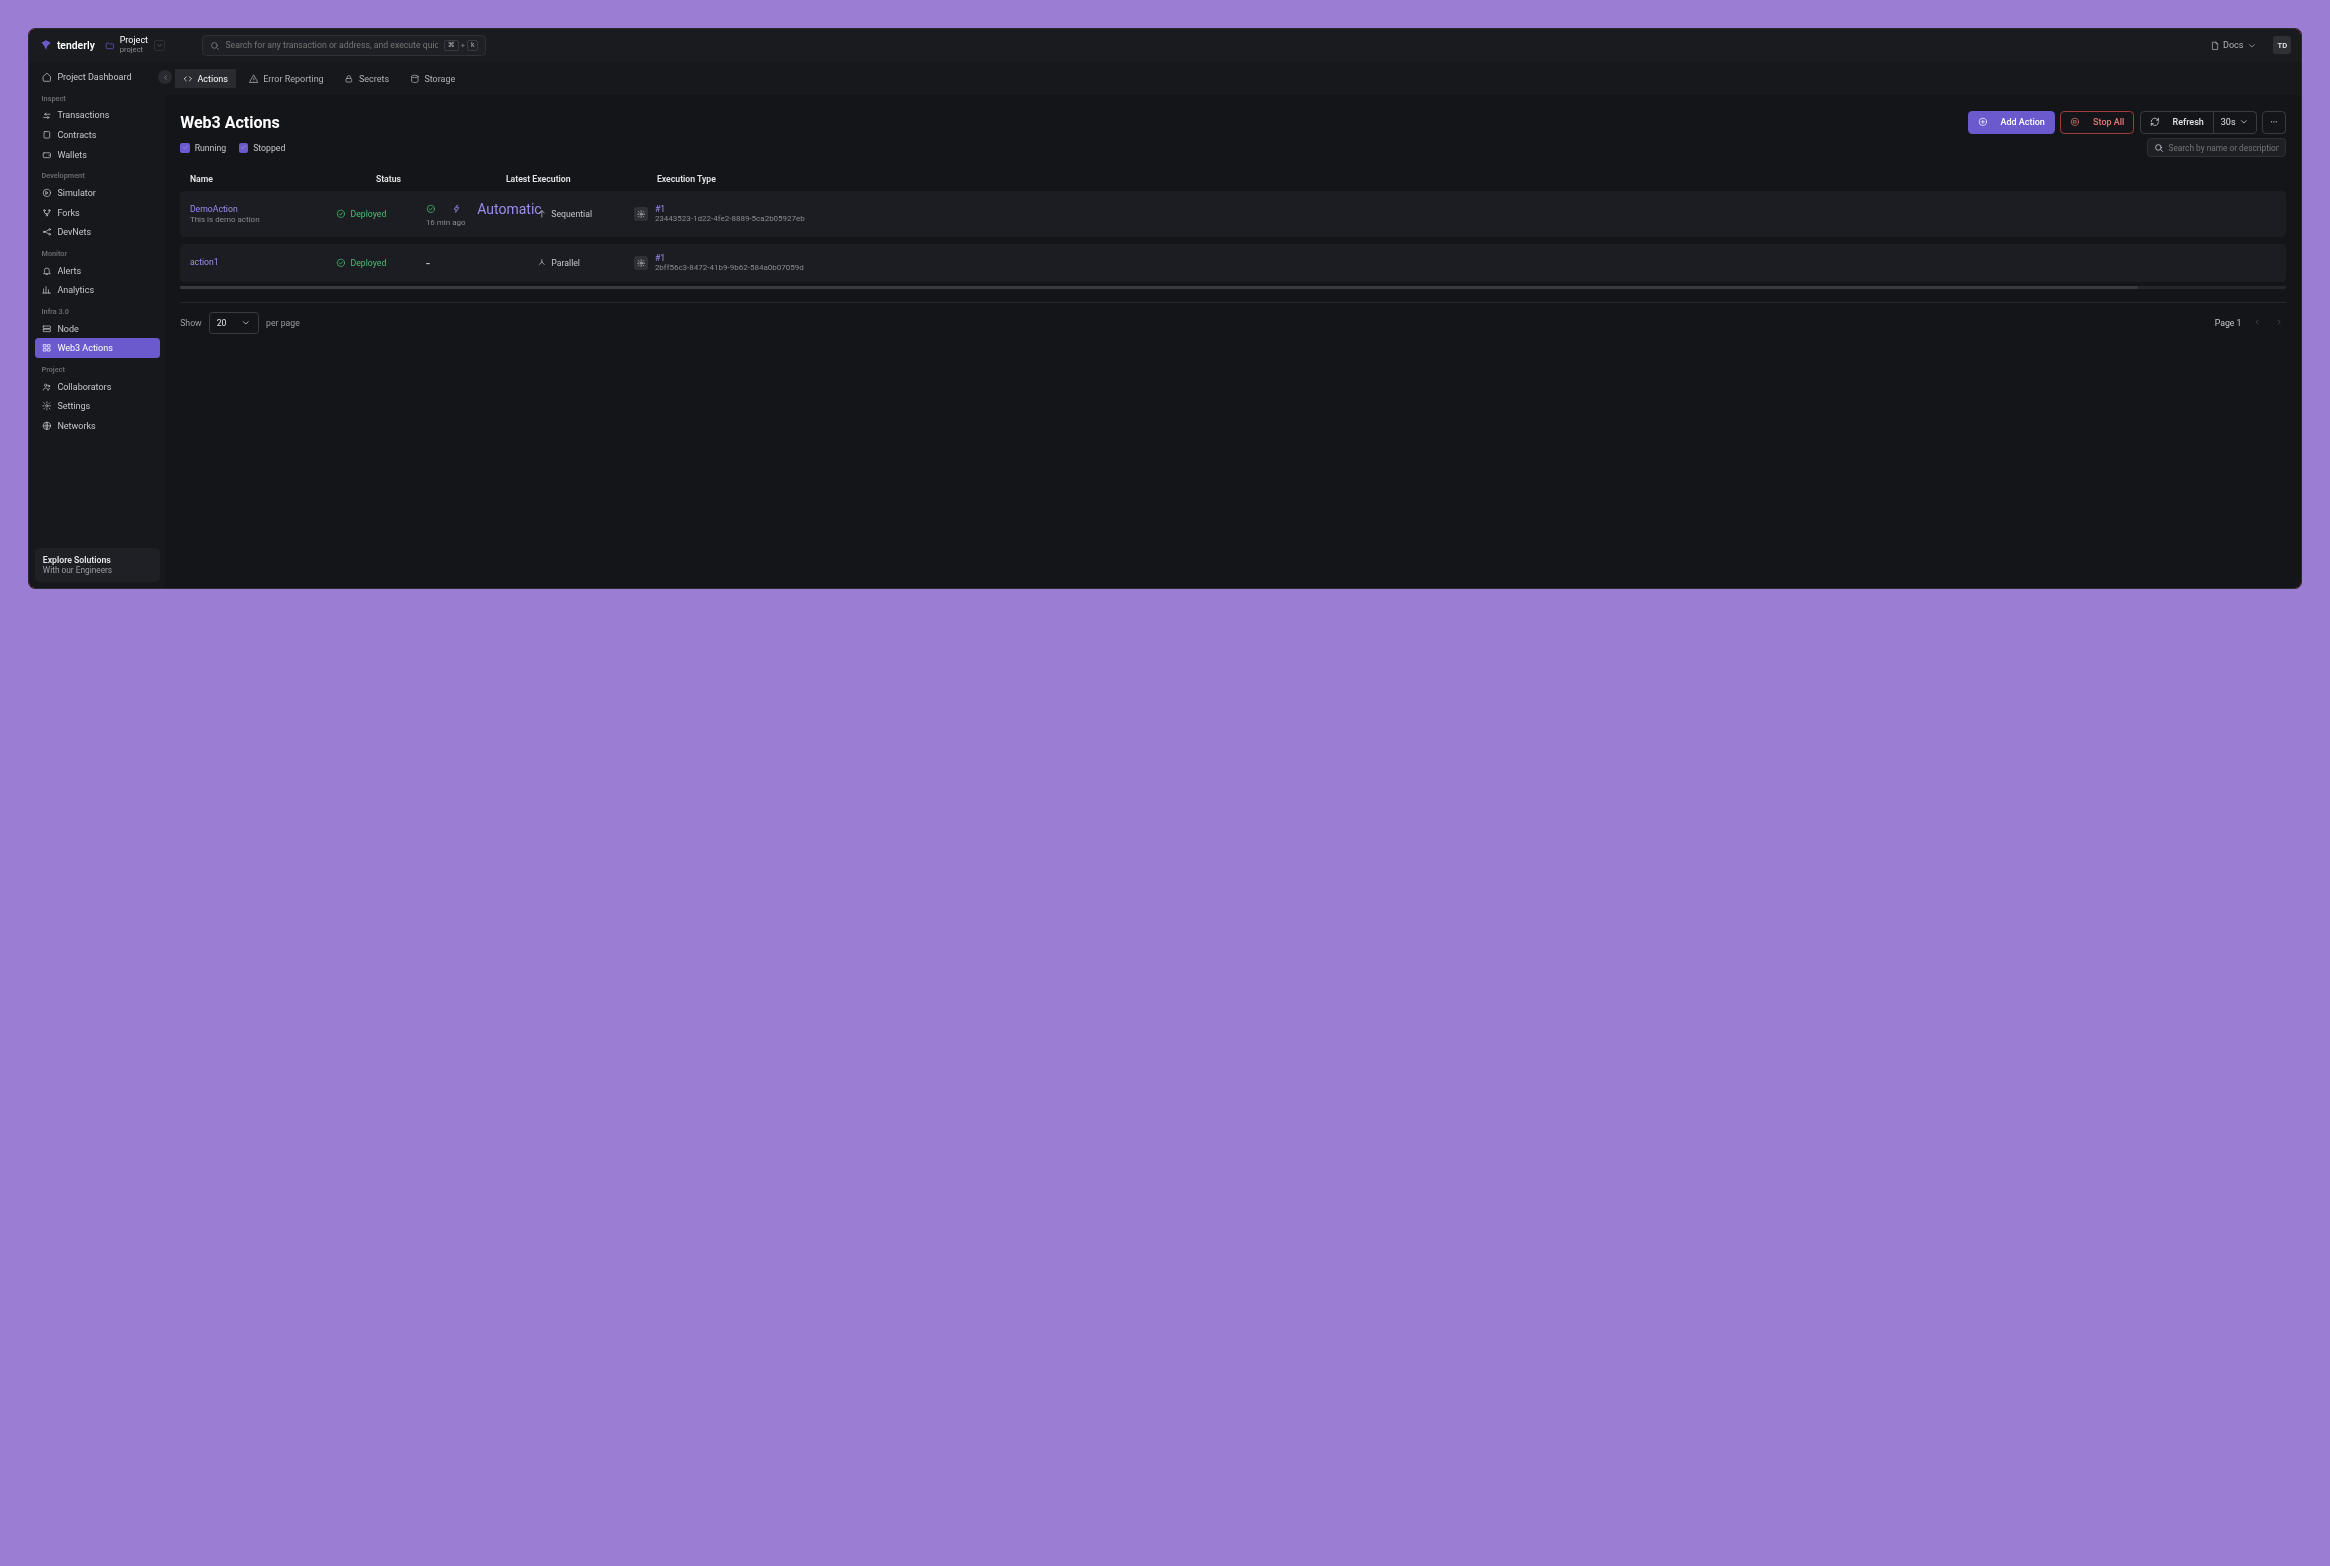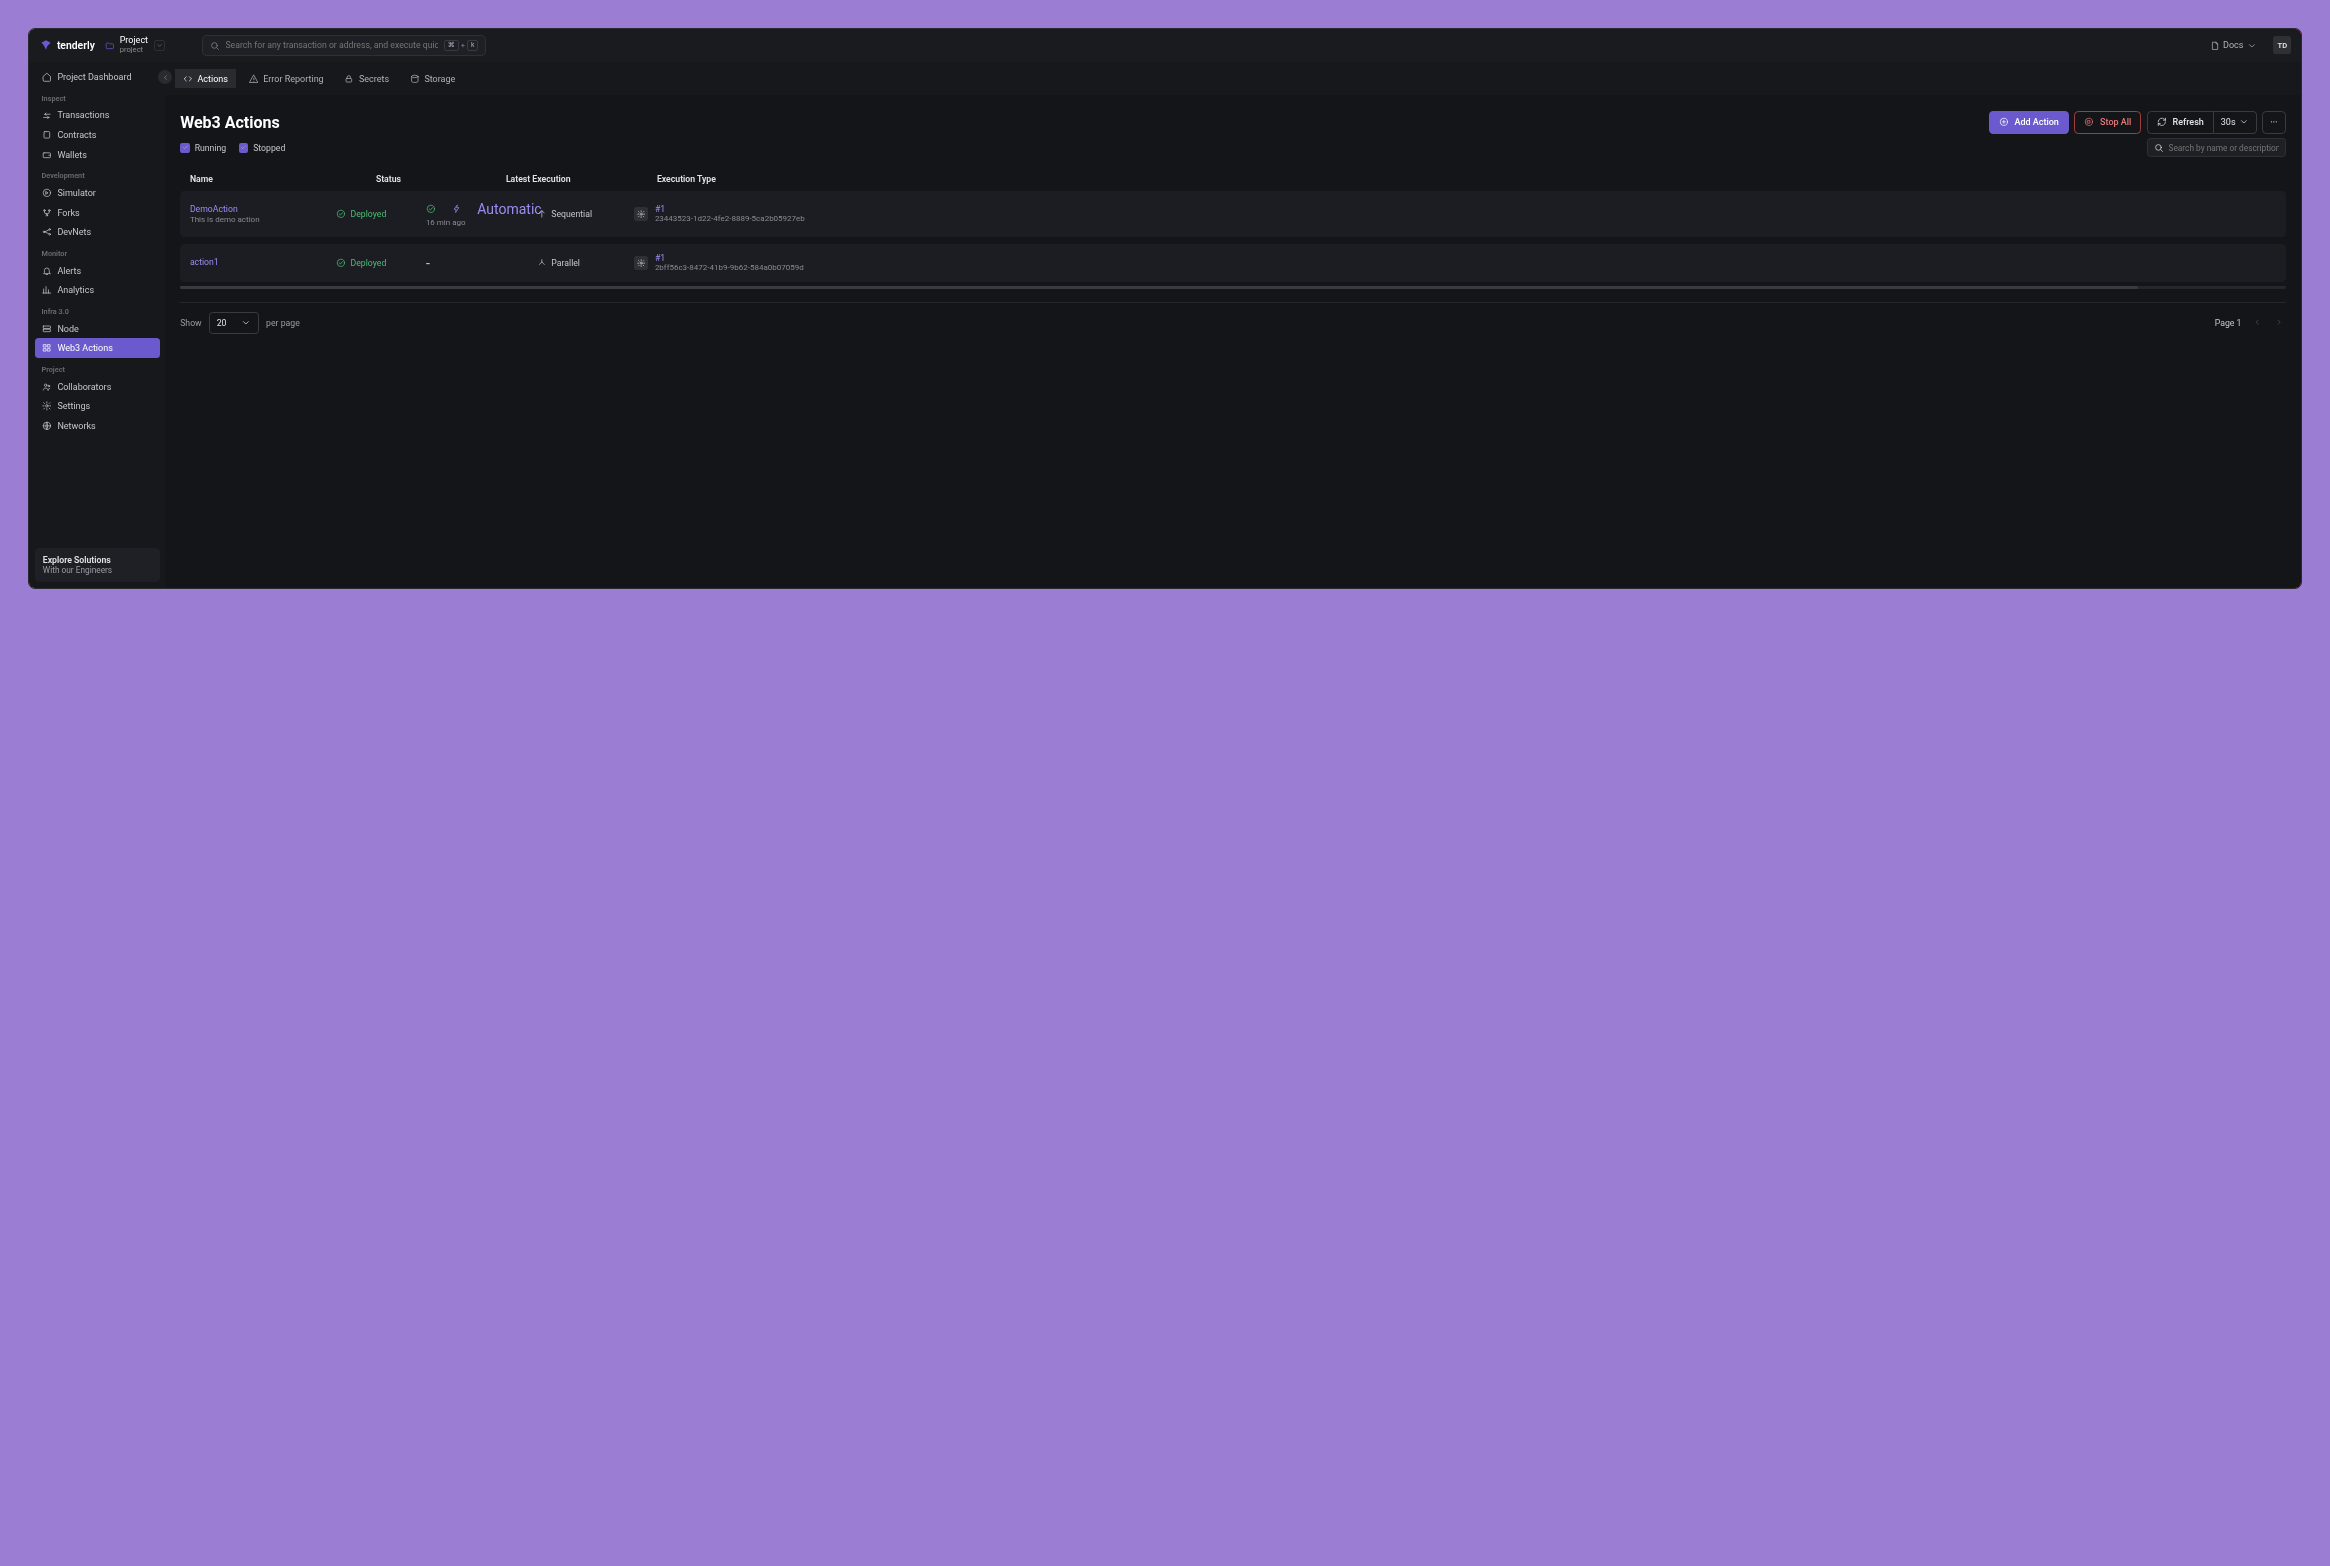--- a/index.html
+++ b/index.html
@@ -36,21 +36,21 @@
 
 .main { flex: 1; background: #141518; padding: 0; }
 .subnav { display: flex; gap: 4.2px; padding: 7px 9.7px; background: #17181c; }
 .subnav-item { display: flex; align-items: center; gap: 4.8px; padding: 4.8px 8.3px; border-radius: 0; color: #b0b1b8; font-size: 9px; cursor: pointer; }
 .subnav-item.active { background: #2a2b30; color: #fff; }
 
 .content { padding: 15.2px 15.2px; }
 .header { display: flex; align-items: center; justify-content: space-between; }
 .title-h1 { font-size: 16px; font-weight: 700; color: #fff; }
 .actions-row { display: flex; gap: 5.5px; align-items: center; }
-.btn { display: flex; align-items: center; gap: 6px; padding: 5.5px 9px; border-radius: 4.2px; font-size: 9px; border: 0.7px solid transparent; cursor: pointer; font-weight: 500; }
+.btn { display: flex; align-items: center; gap: 13px; padding: 5.5px 9px; border-radius: 4.2px; font-size: 9px; border: 0.7px solid transparent; cursor: pointer; font-weight: 500; }
 .btn-primary { background: #6a5acd; color: #fff; }
 .btn-danger-outline { border-color: #a13d3d; color: #e77878; background: transparent; }
 .btn-neutral { border-color: #3a3b42; color: #e4e4e7; background: transparent; }
 .btn-split { display: flex; }
 .btn-split .btn { border-radius: 4.2px 0 0 4.2px; }
 .btn-split .split-part { border: 0.7px solid #3a3b42; border-left: none; border-radius: 0 4.2px 4.2px 0; padding: 5.5px 7px; display: flex; align-items: center; gap: 3.5px; color: #e4e4e7; font-size: 9px; }
 .icon-btn { width: 23.6px; height: 23.6px; border: 0.7px solid #3a3b42; border-radius: 4.2px; display: flex; align-items: center; justify-content: center; color: #e4e4e7; cursor: pointer; }
 
 .feedback-row { text-align: right; margin-top: 9.7px; }
 .feedback-link { color: #8b7ee0; font-size: 8.7px; }

